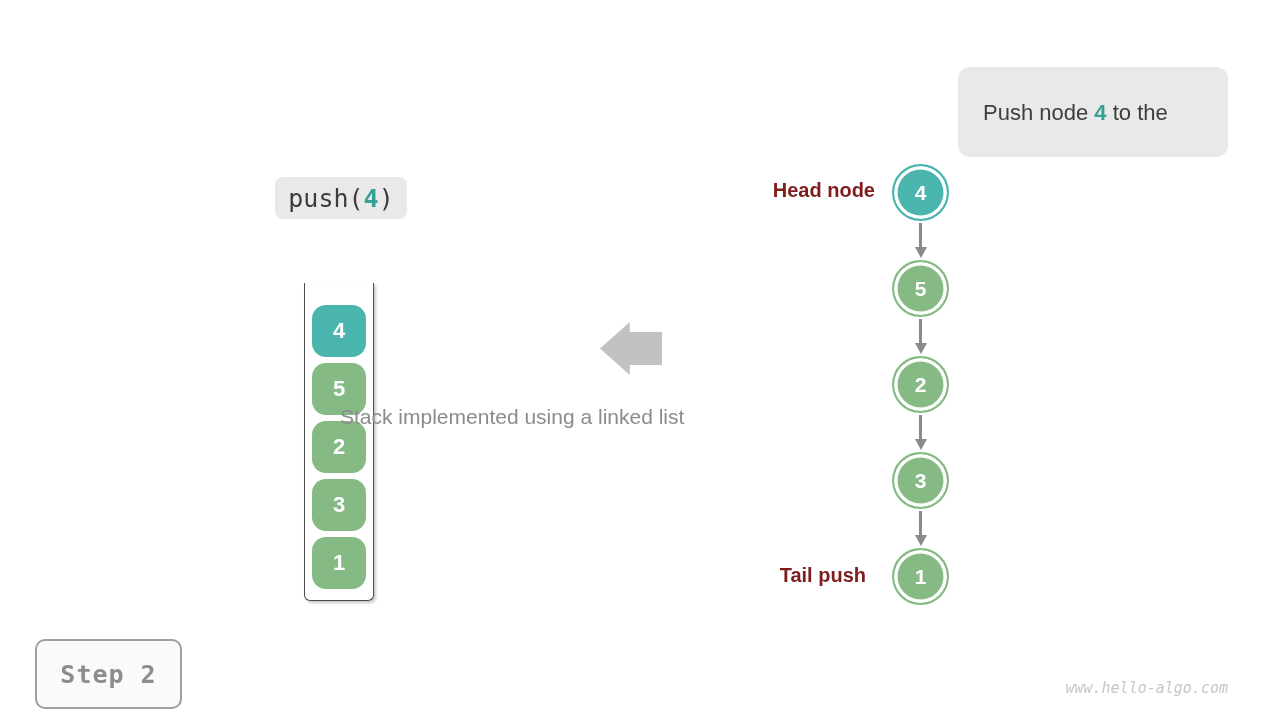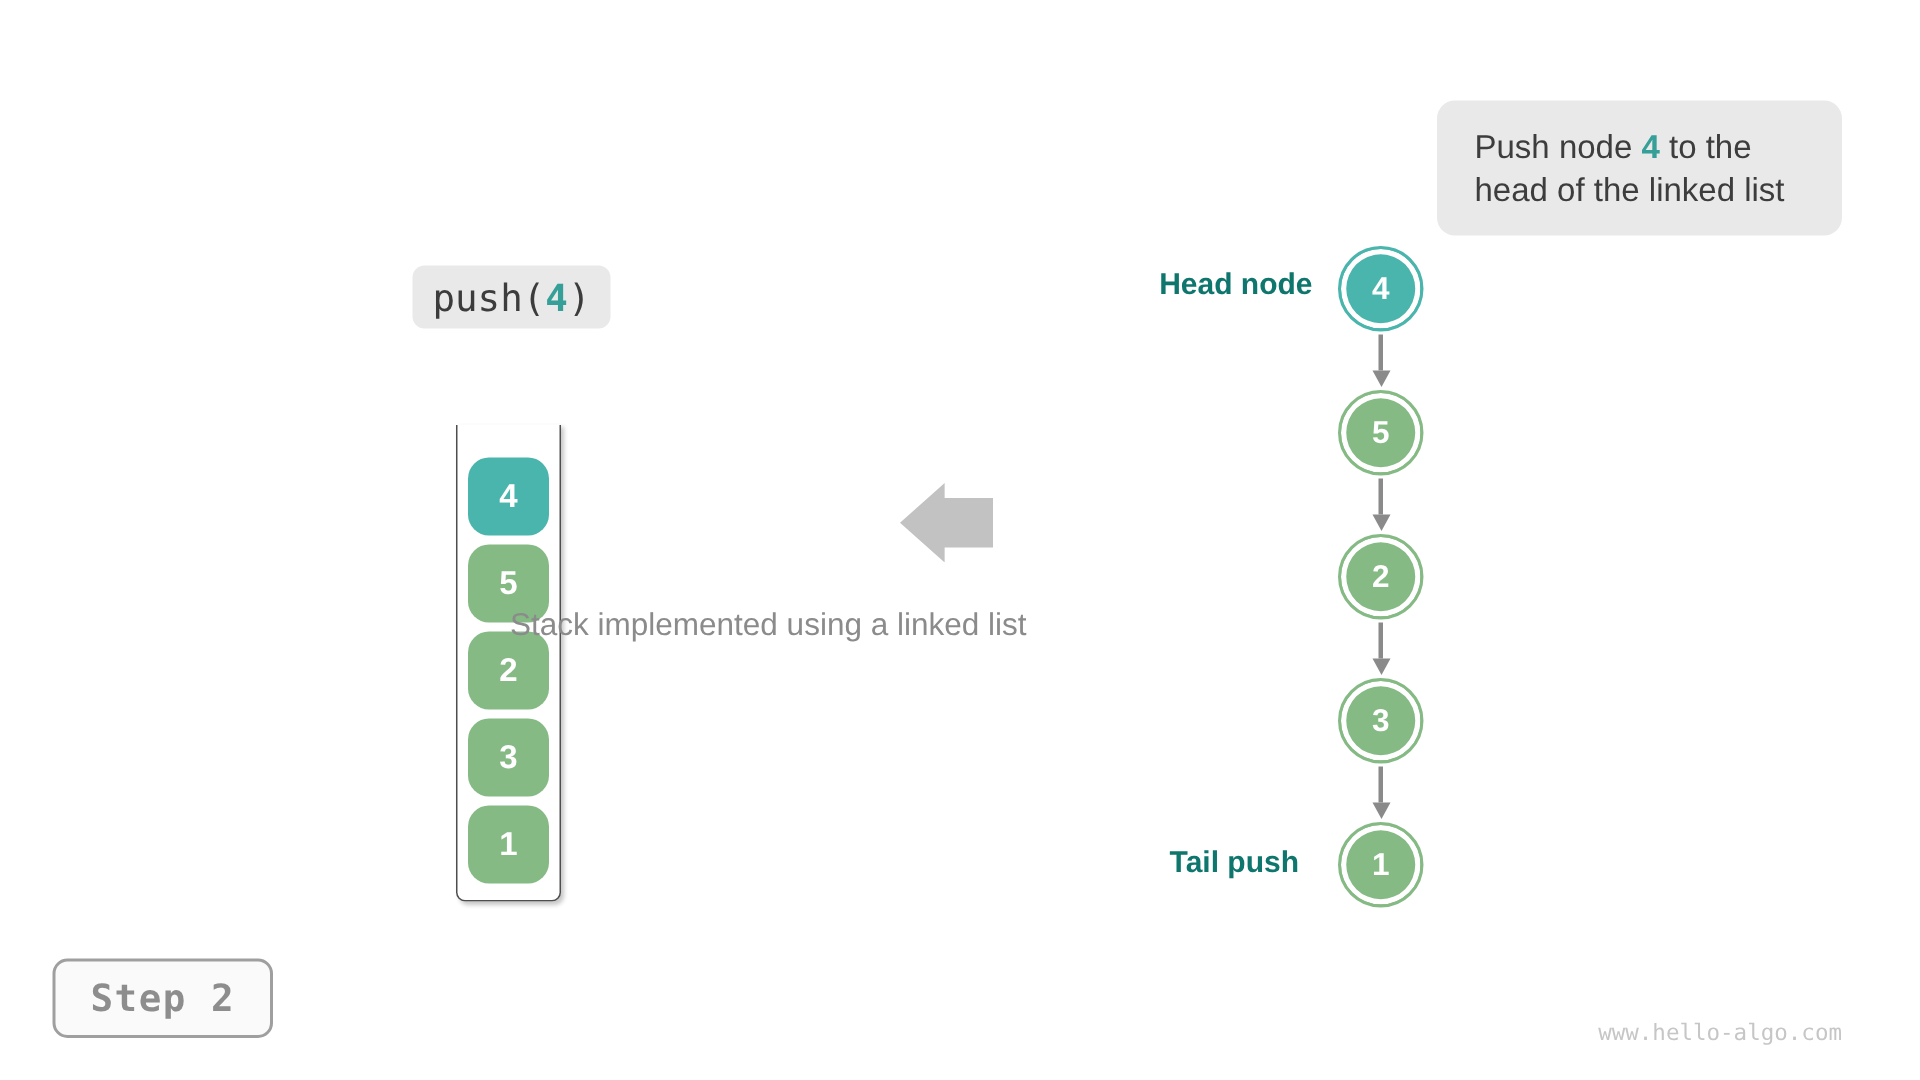--- a/index.html
+++ b/index.html
@@ -63,49 +63,48 @@
     display:flex;align-items:center;justify-content:center;
     color:#fff;font-weight:bold;font-size:21px;
   }
   .ll-arrow{
     position:absolute;left:0;width:57px;height:35px;
     display:flex;flex-direction:column;align-items:center;
   }
   .ll-line{width:3px;flex:1;background:#8a8a8a;}
   .ll-head{width:0;height:0;border-left:6.5px solid transparent;border-right:6.5px solid transparent;border-top:11px solid #8a8a8a;}
 
-  .side-label{position:absolute;font-weight:bold;font-size:20px;color:#0f766e;white-space:nowrap;}
+  .side-label{position:absolute;font-weight:bold;font-size:20px;color:#7f1d1d;white-space:nowrap;}
   .head-label{right:405px;top:179px;}
   .tail-label{right:414px;top:564px;}
 
   
   .step-badge{
-    position:absolute;left:35px;top:639px;width:147px;height:53px;
+    position:absolute;left:35px;top:639px;width:147px;height:70px;
     border:2px solid #9f9f9f;border-radius:10px;background:#fafafa;
     box-sizing:border-box;
     display:flex;align-items:center;justify-content:center;
     font-family:"DejaVu Sans Mono","Liberation Mono",monospace;
     font-size:25px;font-weight:bold;color:#8d8d8d;letter-spacing:1px;
   }
 
   .watermark{
     position:absolute;right:52px;top:679px;
     font-family:"DejaVu Sans Mono","Liberation Mono",monospace;
-    font-size:15px;color:#c6c6c6;
+    font-size:15px;color:#c6c6c6;font-style:italic;
   }
 </style>
 </head>
 <body>
 
 <div id="canvas">
 
   <div class="callout">
     <div>
       <span>Push node </span><span class="accent">4</span><span> to the</span><br>
-      <span>head of the linked list</span>
     </div>
   </div>
 
   <div class="op-label">
     <span>push(</span>
       <span class="accent">4</span>
       <span>)</span>
   </div>
 
   <div class="stack-container">

